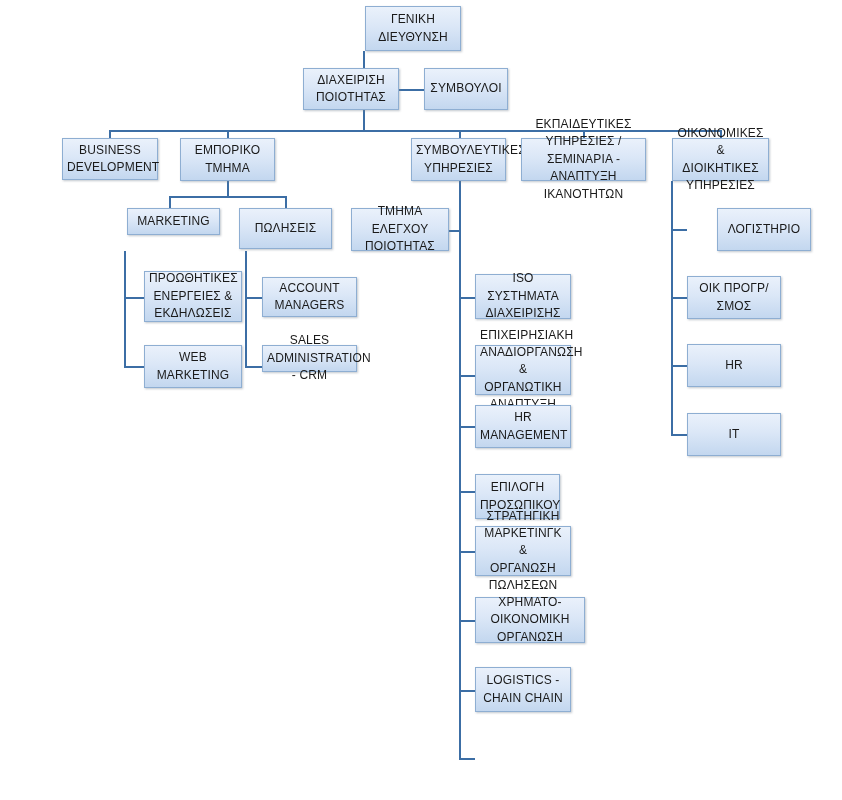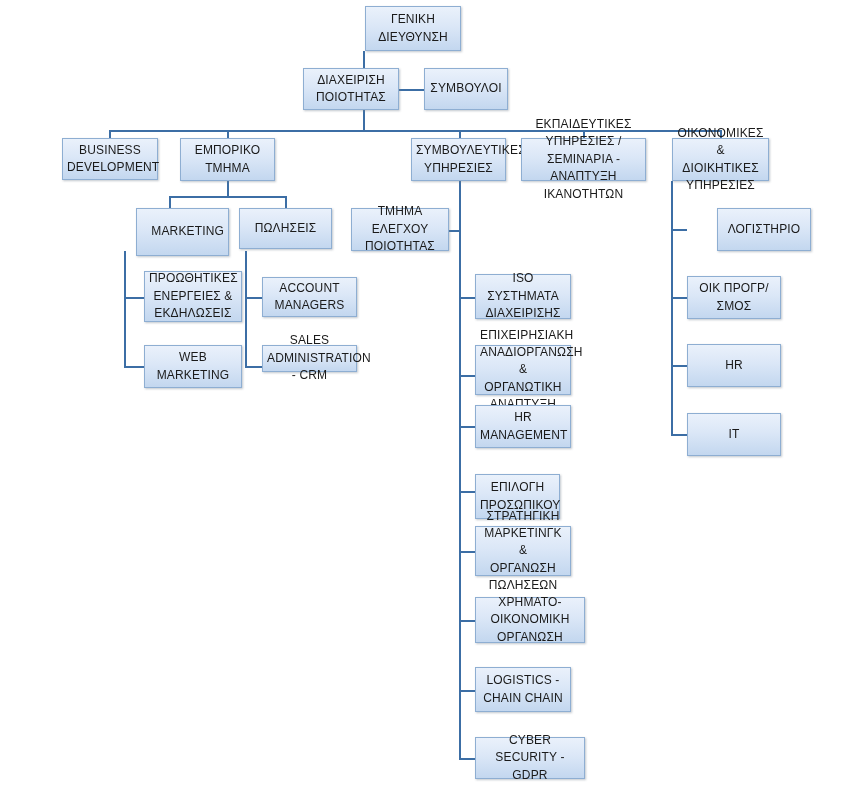--- a/index.html
+++ b/index.html
@@ -140,21 +140,21 @@
     </span>
   </div>
 
   <div class="node" style="left:672px; top:138px; width:97px; height:43px;">
     <span class="label">
       <span>ΟΙΚΟΝΟΜΙΚΕΣ &amp;</span><br>
       <span>ΔΙΟΙΚΗΤΙΚΕΣ ΥΠΗΡΕΣΙΕΣ</span>
     </span>
   </div>
 
-  <div class="node" style="left:136px; top:208px; width:93px; height:48px;text-align:right;">
+  <div class="node" style="left:127px; top:208px; width:93px; height:27px;">
     <span class="label">MARKETING</span>
   </div>
 
   <div class="node" style="left:239px; top:208px; width:93px; height:41px;">
     <span class="label">ΠΩΛΗΣΕΙΣ</span>
   </div>
 
   <div class="node" style="left:351px; top:208px; width:98px; height:43px;">
     <span class="label">
       <span>ΤΜΗΜΑ ΕΛΕΓΧΟΥ</span><br>
@@ -242,17 +242,14 @@
     </span>
   </div>
 
   <div class="node" style="left:475px; top:667px; width:96px; height:45px;">
     <span class="label">
       <span>LOGISTICS -</span><br>
       <span>CHAIN CHAIN</span>
     </span>
   </div>
 
-  <div class="node" style="left:475px; top:737px; width:110px; height:42px;">
-    <span class="label">CYBER SECURITY - GDPR</span>
-  </div>
 
 </div>
 
 </body></html>

